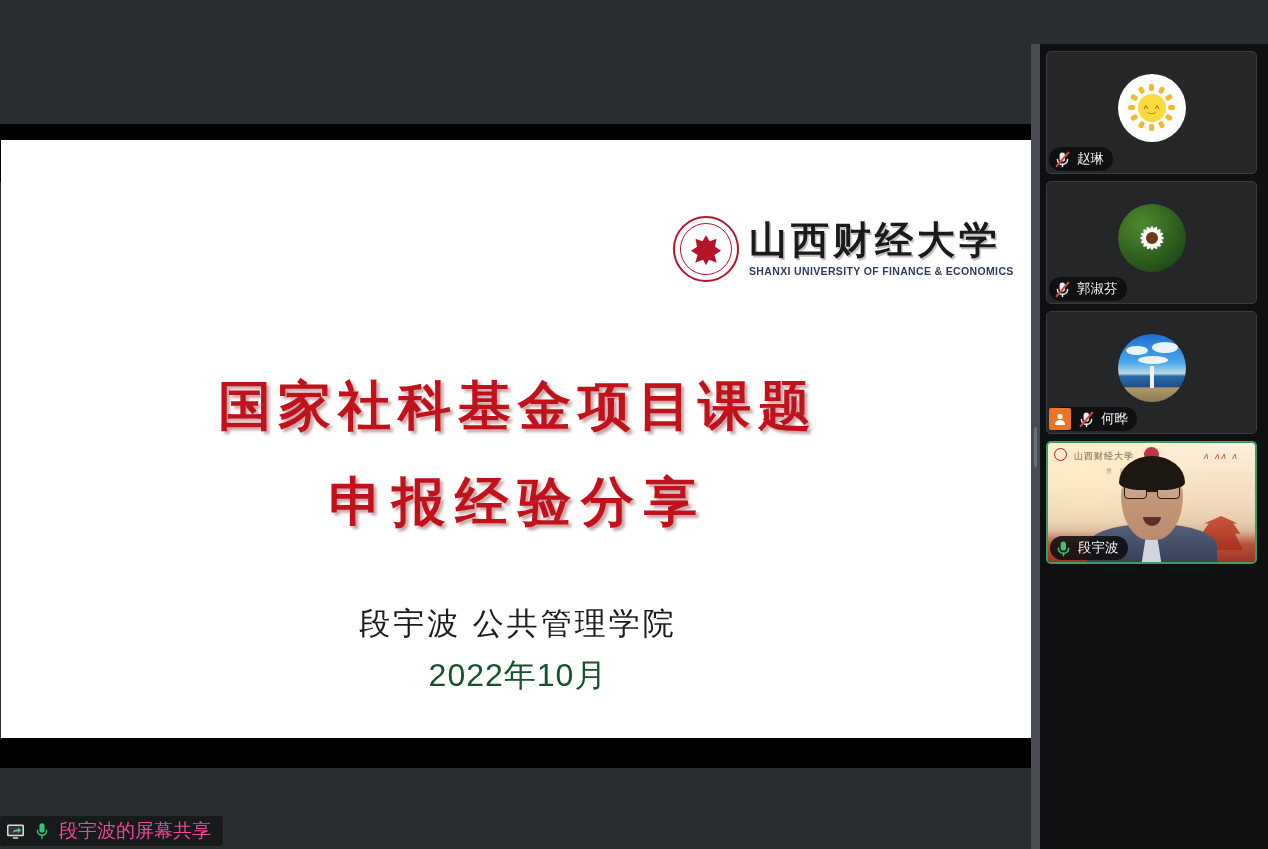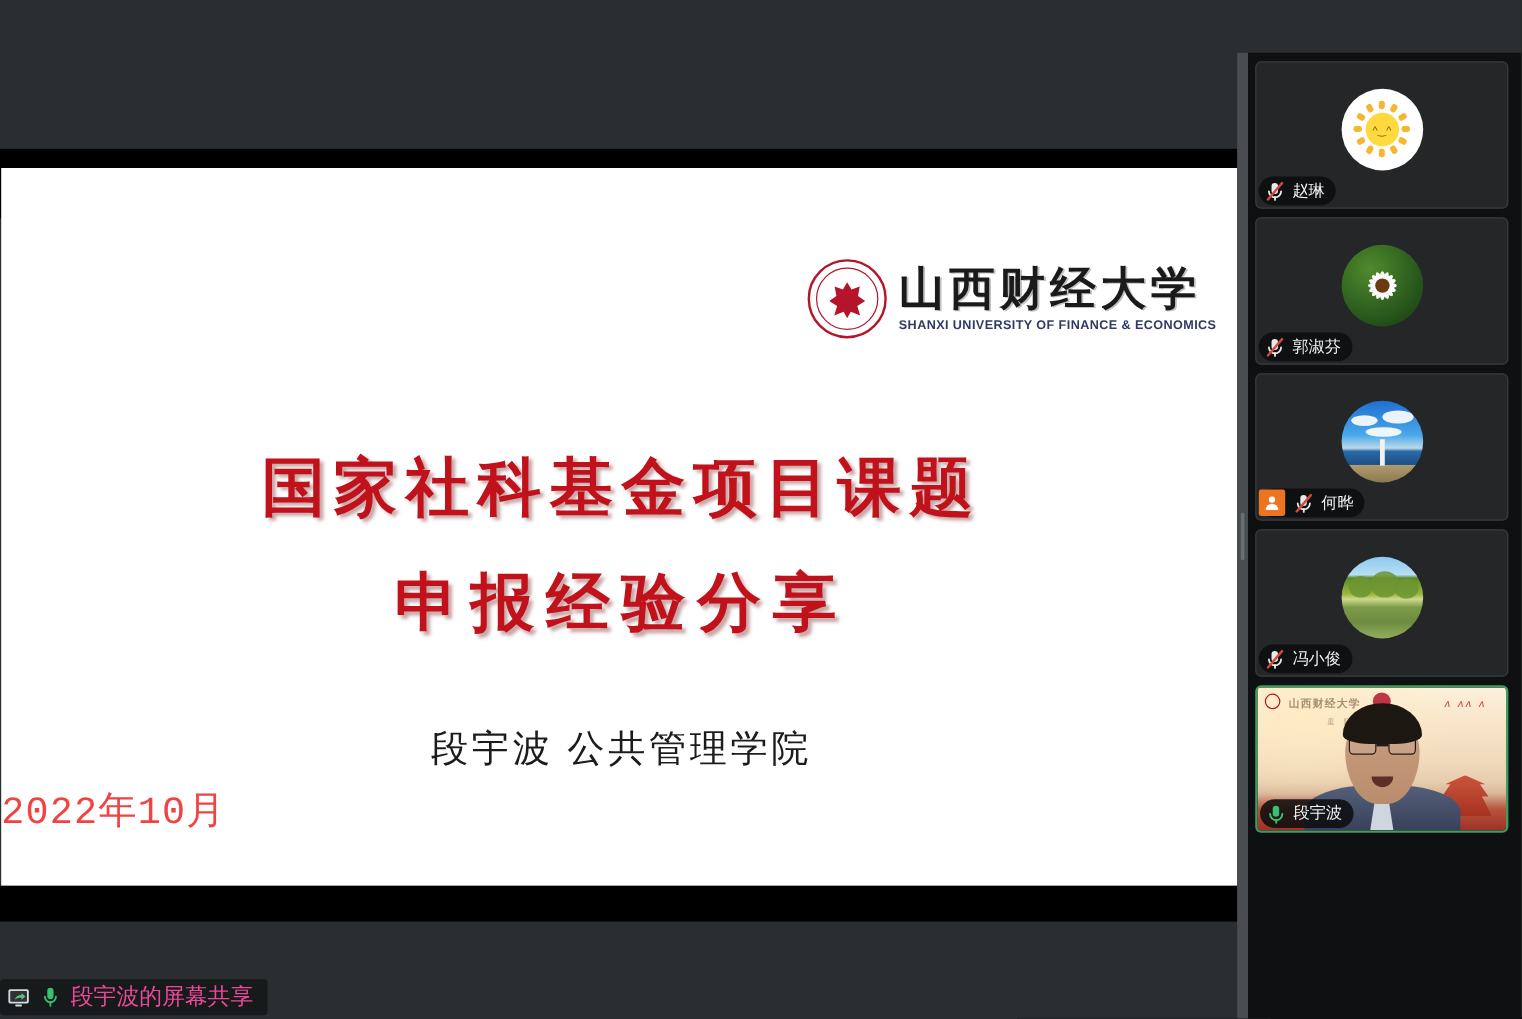--- a/index.html
+++ b/index.html
@@ -158,23 +158,24 @@
     text-align: center;
     font-family: Liberation Sans, sans-serif;
     font-size: 31px;
     color: #1c1c1c;
     letter-spacing: 3px;
   }
   .slide-date {
     position: absolute;
     top: 514px; left: 0;
     width: 1034px;
-    font-family: Liberation Mono, monospace;
+    text-align: center;
+    font-family: Liberation Sans, sans-serif;
     font-size: 32px;
-    color: #ef4444;
+    color: #14532d;
     letter-spacing: 1px;
   }
 
   
   .share-banner {
     position: absolute;
     left: 0px; top: 772px;
     height: 30px;
     display: flex;
     align-items: center;
@@ -573,38 +574,20 @@
             <rect x="4.6" y="1.4" width="5.4" height="9.2" rx="2.7" fill="#e9e9e9"></rect>
             <path d="M2.4 8.4 a5.1 5.1 0 0 0 10.2 0" fill="none" stroke="#e9e9e9" stroke-width="1.5" stroke-linecap="round"></path>
             <line x1="7.5" y1="13" x2="7.5" y2="15.6" stroke="#e9e9e9" stroke-width="1.5" stroke-linecap="round"></line>
             <line x1="1.6" y1="15.2" x2="13.4" y2="1.6" stroke="#d1493f" stroke-width="2" stroke-linecap="round"></line>
           </svg>
         </span>
         <span class="pname">何晔</span>
       </div>
     </div>
 
-    <div class="tile">
-      <div class="avatar av-trees">
-        <div class="blob" style="left:6px;top:16px;width:20px;height:18px"></div>
-        <div class="blob" style="left:24px;top:12px;width:24px;height:22px"></div>
-        <div class="blob" style="left:44px;top:18px;width:20px;height:17px"></div>
-      </div>
-      <div class="nameplate">
-        <span class="mic-wrap">
-          <svg width="15" height="17" viewBox="0 0 15 17" aria-hidden="true">
-            <rect x="4.6" y="1.4" width="5.4" height="9.2" rx="2.7" fill="#e9e9e9"></rect>
-            <path d="M2.4 8.4 a5.1 5.1 0 0 0 10.2 0" fill="none" stroke="#e9e9e9" stroke-width="1.5" stroke-linecap="round"></path>
-            <line x1="7.5" y1="13" x2="7.5" y2="15.6" stroke="#e9e9e9" stroke-width="1.5" stroke-linecap="round"></line>
-            <line x1="1.6" y1="15.2" x2="13.4" y2="1.6" stroke="#d1493f" stroke-width="2" stroke-linecap="round"></line>
-          </svg>
-        </span>
-        <span class="pname">冯小俊</span>
-      </div>
-    </div>
 
     <div class="tile speaking">
       <div class="speaker-video">
         <div class="sv-seal"></div>
         <div class="sv-logotext">山西财经大学</div>
         <div class="sv-seal2"></div>
         <div class="sv-subtext">重 阳</div>
         <div class="sv-birds">ᴧ ᴧᴧ ᴧ</div>
         <div class="sv-pagoda"></div>
         <div class="sv-body"></div>

